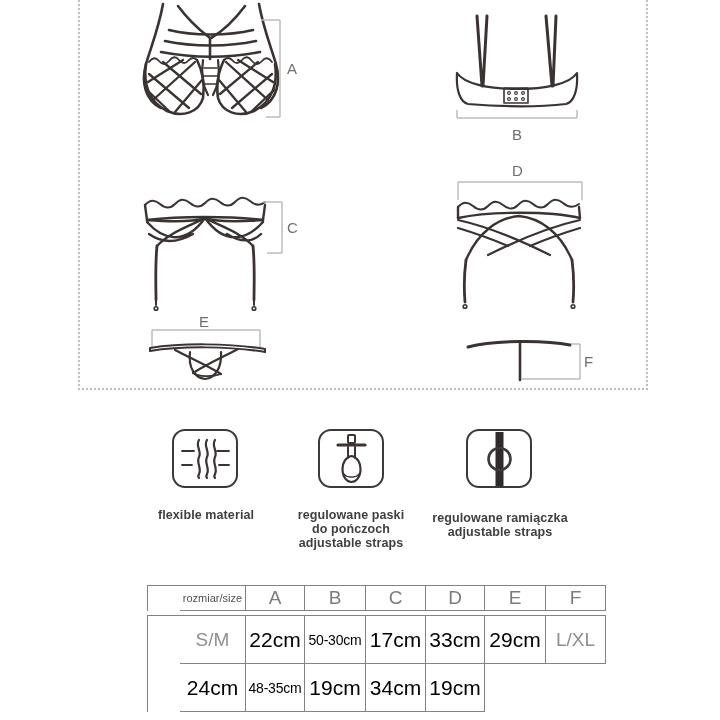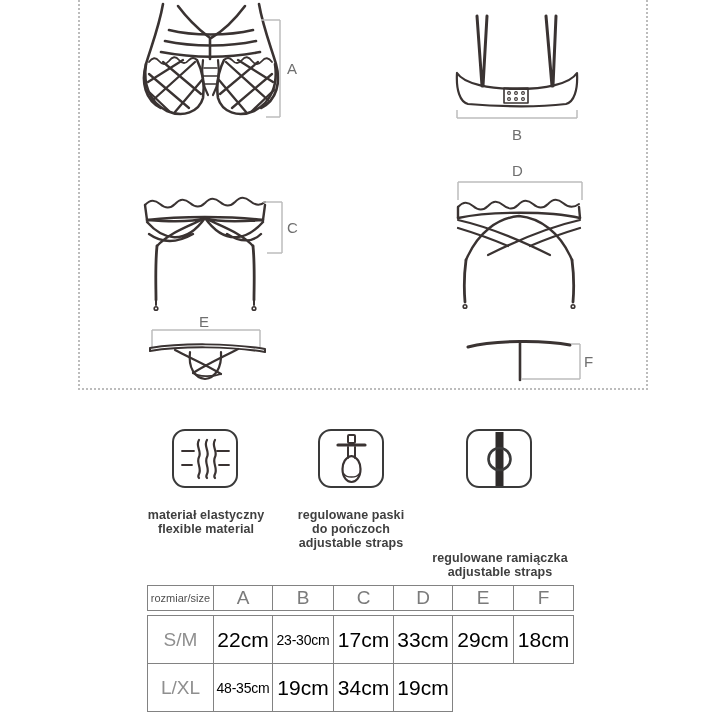--- a/index.html
+++ b/index.html
@@ -17,21 +17,21 @@
   
   .icon-box { position:absolute; width:66px; height:59px; border:2.5px solid #3a3a3a;
               border-radius:13px; background:#fff; display:flex; align-items:center;
               justify-content:center; }
   .caption { position:absolute; width:180px; text-align:center; font-size:12.5px;
              line-height:14px; font-weight:700; color:#3f3f3f; letter-spacing:.1px; }
 
   
   .tbl { position:absolute; left:147px; display:grid;
          grid-template-columns:66px 59px 61px 60px 59px 61px 60px;
-         border-top:1px solid #828282; border-left:1px solid #828282; background:#fff; }
+         border-top:1px solid #828282; border-left:1px solid #828282; background:#fff;padding-left:32px; }
   .tbl > div { border-right:1px solid #828282; border-bottom:1px solid #828282;
                display:flex; align-items:center; justify-content:center; }
   .tbl-head { top:585px; }
   .tbl-head > div { height:25px; }
   .tbl-body { top:615px; }
   .tbl-body > div { height:48px; }
   .cell-sizehdr { font-size:11px; color:#4f4f4f; }
   .cell-colhdr  { font-size:19px; color:#7b7b7b; }
   .cell-rowhdr  { font-size:19px; color:#8f8f8f; }
   .cell-val     { font-size:21px; color:#000000; }
@@ -141,21 +141,20 @@
     <svg width="61" height="54" viewBox="0 0 61 54">
       <g class="ink" stroke-width="1.8">
         <path d="M7,19 H19 M7,33 H17 M42,19 H54 M44,33 H54"></path>
         <path d="M24,8 c-4,6 3,11 0,17 c-3,6 3,11 0,17 c-1,2 -1,3 0,4" stroke-width="2.2"></path>
         <path d="M32,8 c-4,6 3,11 0,17 c-3,6 3,11 0,17 c-1,2 -1,3 0,4" stroke-width="2.2"></path>
         <path d="M40,8 c-4,6 3,11 0,17 c-3,6 3,11 0,17 c-1,2 -1,3 0,4" stroke-width="2.2"></path>
       </g>
     </svg>
   </div>
   <div class="caption" style="left:116px; top:508px;">
-    <div>materiał elastyczny</div>
     <div>flexible material</div>
   </div>
 
   <div class="icon-box" style="left:318px; top:429px;">
     <svg width="61" height="54" viewBox="0 0 61 54">
       <g class="ink" stroke-width="2">
         <rect x="27" y="3" width="7" height="8" rx="1"></rect>
         <path d="M17,13 H44" stroke-width="3.2"></path>
         <path d="M27,15 V26 M34,15 V26"></path>
         <path d="M30.5,24 c-6,1 -9,7 -9,13 c0,9 5,13 9,13 c4,0 9,-4 9,-13 c0,-6 -3,-12 -9,-13 z" stroke-width="2.2"></path>
@@ -168,44 +167,44 @@
     <div>do pończoch</div>
     <div>adjustable straps</div>
   </div>
 
   <div class="icon-box" style="left:466px; top:429px;">
     <svg width="61" height="54" viewBox="0 0 61 54">
       <rect x="26.5" y="0" width="8" height="54" fill="#2e2b2a"></rect>
       <circle cx="30.5" cy="27" r="11" fill="none" stroke="#3a3a3a" stroke-width="2.6"></circle>
     </svg>
   </div>
-  <div class="caption" style="left:410px; top:511px;margin-top:40px;">
+  <div class="caption" style="left:410px; top:511px;">
     <div>regulowane ramiączka</div>
     <div>adjustable straps</div>
   </div>
 
   <div class="tbl tbl-head">
     <div class="cell-sizehdr">rozmiar/size</div>
     <div class="cell-colhdr">A</div>
     <div class="cell-colhdr">B</div>
     <div class="cell-colhdr">C</div>
     <div class="cell-colhdr">D</div>
     <div class="cell-colhdr">E</div>
     <div class="cell-colhdr">F</div>
   </div>
 
   <div class="tbl tbl-body">
     <div class="cell-rowhdr">S/M</div>
     <div class="cell-val">22cm</div>
-    <div class="cell-val small">23-30cm</div>
+    <div class="cell-val small">50-30cm</div>
     <div class="cell-val">17cm</div>
     <div class="cell-val">33cm</div>
     <div class="cell-val">29cm</div>
-    <div class="cell-val">18cm</div>
 
     <div class="cell-rowhdr">L/XL</div>
+    <div class="cell-val">24cm</div>
     <div class="cell-val small">48-35cm</div>
     <div class="cell-val">19cm</div>
     <div class="cell-val">34cm</div>
     <div class="cell-val">19cm</div>
   </div>
 
 </div>
 
 </body></html>

